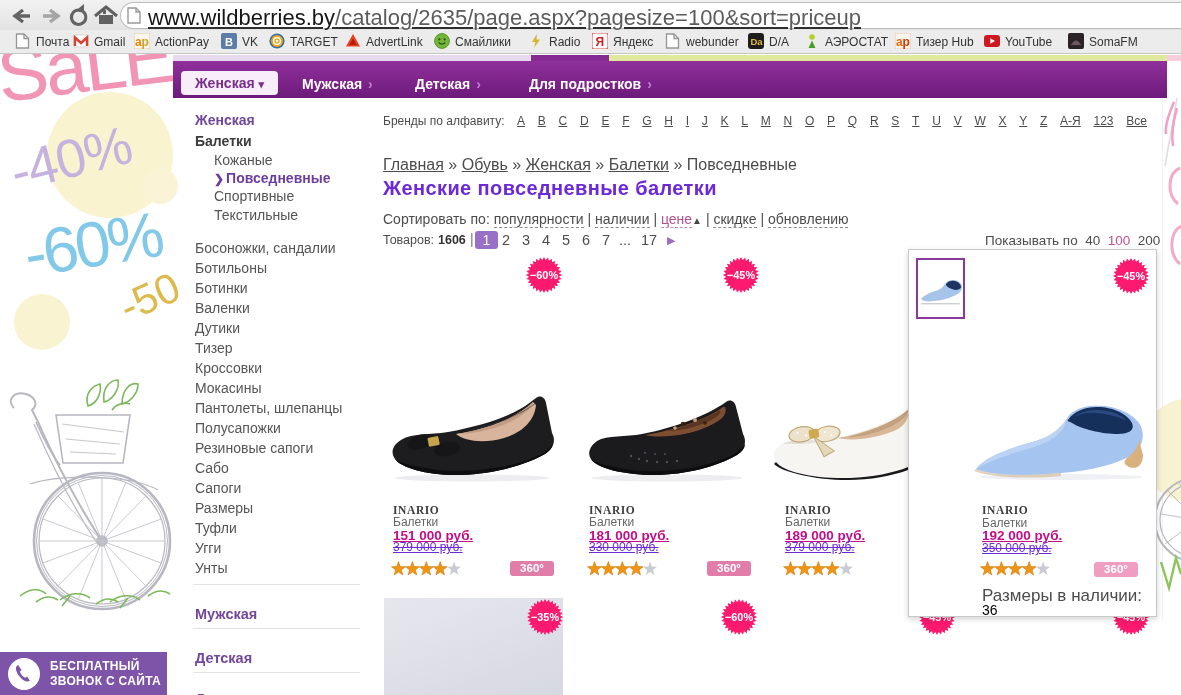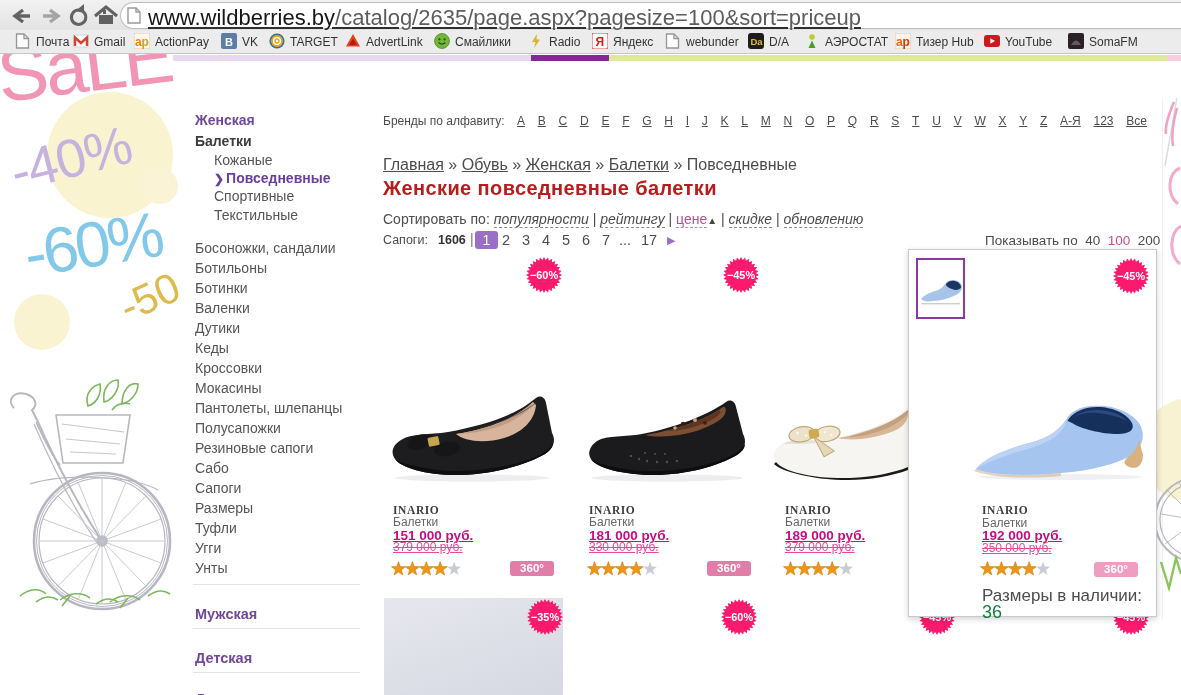--- a/index.html
+++ b/index.html
@@ -44,34 +44,34 @@
 .side-item { color:#555; font-size:14px; }
 .side-sub { color:#555; font-size:14px;text-align:right; }
 .side-sel { color:#6a3d9e; font-weight:bold; font-size:14px; }
 .divider { height:1px; background:#e3e3e3; }
 
 
 .grey12 { font-size:12px; color:#4c4c4c; }
 .letters a { color:#4c4c4c; text-decoration:underline; }
 #crumbs { font-size:16px; color:#4c4c4c; }
 #crumbs span.lnk { text-decoration:underline; }
-#title { font-size:20px; font-weight:bold; color:#b91c1c; letter-spacing:0.4px; }
+#title { font-size:20px; font-weight:bold; color:#6d28d9; letter-spacing:0.4px; }
 #sortrow { font-size:14px; color:#4c4c4c; }
-.dashed { border-bottom:1px dashed #8a8a8a;font-style:italic; }
+.dashed { border-bottom:1px dashed #8a8a8a; }
 .sort-active { color:#b5538e; border-bottom:1px dashed #c78ab0; }
 #pagerow { font-size:13.5px; color:#4c4c4c; }
 #pgbox { display:inline-block; background:#9a70c7; color:#fff; width:23px; height:18px;
   text-align:center; line-height:18px; border-radius:3px; font-size:14px; }
 .pgn { position:absolute; top:1px; font-size:14.5px; color:#4c4c4c; }
 
 
 .brand { font-family:"Liberation Serif", serif; font-weight:bold; font-size:11.5px; color:#3d3d3d; letter-spacing:0.6px; }
 .ptype { font-size:12px; color:#666; }
 .price { font-size:13.5px; font-weight:bold; color:#c40d87; text-decoration:underline; }
-.oldprice { font-size:12px; color:#ec4899; text-decoration:underline line-through; }
+.oldprice { font-size:12px; color:#6d28d9; text-decoration:underline line-through; }
 .b360 { position:absolute; width:44px; height:15px; background:#e07ea9; border-radius:3px;
   color:#fff; font-size:11.5px; font-weight:bold; text-align:center; line-height:15px; }
 .badge { position:absolute; width:34px; height:34px; }
 .badge svg { display:block; }
 .stars { position:absolute; }
 
 
 #popup { left:908px; top:195px; width:249px; height:368px; background:#fff;
   border:1px solid #c9c9c9; box-shadow:0 2px 6px rgba(0,0,0,0.18); }
 #thumb { position:absolute; left:7px; top:8px; width:49px; height:61px; border:2px solid #8a3a9d; background:#fff; }
@@ -221,34 +221,40 @@
       </g>
       <path d="M 4 508 L 12 534 L 19 504 L 24 520" stroke="#8cc45c" stroke-width="2.4" fill="none"></path>
     </svg>
   </div>
 
   <div id="sliver-lav" class="abs"></div>
   <div id="sliver-pur" class="abs"></div>
   <div id="sliver-grn" class="abs"></div>
   <div id="sliver-pnk" class="abs"></div>
 
+  <div id="navbar" class="abs">
+    <div id="wbtn">Женская <span style="font-size:11px">▾</span></div>
+    <div class="navitem" style="left:129px">Мужская<span class="chev">›</span></div>
+    <div class="navitem" style="left:242px">Детская<span class="chev">›</span></div>
+    <div class="navitem" style="left:356px">Для подростков<span class="chev">›</span></div>
+  </div>
 
   <div id="sidebar">
     <div class="abs side-pur" style="left:195px;top:58px">Женская</div>
     <div class="abs side-dark" style="left:195px;top:79px">Балетки</div>
     <div class="abs side-sub" style="left:214px;top:98px">Кожаные</div>
     <div class="abs side-sel" style="left:214px;top:116px"><span style="font-size:12px;margin-right:2px">❯</span>Повседневные</div>
     <div class="abs side-sub" style="left:214px;top:134px">Спортивные</div>
     <div class="abs side-sub" style="left:214px;top:153px">Текстильные</div>
     <div class="abs side-item" style="left:195px;top:186px">Босоножки, сандалии</div>
     <div class="abs side-item" style="left:195px;top:206px">Ботильоны</div>
     <div class="abs side-item" style="left:195px;top:226px">Ботинки</div>
     <div class="abs side-item" style="left:195px;top:246px">Валенки</div>
     <div class="abs side-item" style="left:195px;top:266px">Дутики</div>
-    <div class="abs side-item" style="left:195px;top:286px">Кеды</div>
+    <div class="abs side-item" style="left:195px;top:286px">Тизер</div>
     <div class="abs side-item" style="left:195px;top:306px">Кроссовки</div>
     <div class="abs side-item" style="left:195px;top:326px">Мокасины</div>
     <div class="abs side-item" style="left:195px;top:346px">Пантолеты, шлепанцы</div>
     <div class="abs side-item" style="left:195px;top:366px">Полусапожки</div>
     <div class="abs side-item" style="left:195px;top:386px">Резиновые сапоги</div>
     <div class="abs side-item" style="left:195px;top:406px">Сабо</div>
     <div class="abs side-item" style="left:195px;top:426px">Сапоги</div>
     <div class="abs side-item" style="left:195px;top:446px">Размеры</div>
     <div class="abs side-item" style="left:195px;top:466px">Туфли</div>
     <div class="abs side-item" style="left:195px;top:486px">Угги</div>
@@ -292,24 +298,24 @@
         <a>Z</a>
         <a>А-Я</a>
         <a>123</a>
         <a>Все</a>
     </div>
     <div id="crumbs" class="abs" style="left:383px;top:102px">
       <span class="lnk">Главная</span> » <span class="lnk">Обувь</span> » <span class="lnk">Женская</span> » <span class="lnk">Балетки</span> » <span>Повседневные</span>
     </div>
     <div id="title" class="abs" style="left:383px;top:123px">Женские повседневные балетки</div>
     <div id="sortrow" class="abs" style="left:383px;top:157px">
-      Сортировать по: <span class="dashed">популярности</span> | <span class="dashed">рейтингу</span> | <span class="sort-active">цене</span><span style="color:#444;font-size:10px">▲</span> | <span class="dashed">скидке</span> | <span class="dashed">обновлению</span>
+      Сортировать по: <span class="dashed">популярности</span> | <span class="dashed">наличии</span> | <span class="sort-active">цене</span><span style="color:#444;font-size:10px">▲</span> | <span class="dashed">скидке</span> | <span class="dashed">обновлению</span>
     </div>
     <div id="pagerow" class="abs" style="left:383px;top:177px;width:330px;height:18px">
-      <span style="position:absolute;left:0;top:2px;font-size:12.5px">Сапоги:</span>
+      <span style="position:absolute;left:0;top:2px;font-size:12.5px">Товаров:</span>
         <span style="position:absolute;left:55px;top:2px;font-size:12.5px;font-weight:bold;color:#333">1606</span>
         <span style="position:absolute;left:87px;top:0px;color:#777;font-size:14px">|</span>
         <span id="pgbox" style="position:absolute;left:92px;top:0px">1</span>
         <span class="pgn" style="left:119px">2</span>
         <span class="pgn" style="left:139px">3</span>
         <span class="pgn" style="left:159px">4</span>
         <span class="pgn" style="left:179px">5</span>
         <span class="pgn" style="left:199px">6</span>
         <span class="pgn" style="left:219px">7</span>
         <span class="pgn" style="left:236px">...</span>
@@ -331,21 +337,21 @@
       <div class="abs oldprice" style="left:73px;top:291px">350 000 руб.</div>
       <div class="abs stars" style="left:71px;top:311px"><svg width="70" height="17" viewBox="0 0 70 17">
             <polygon points="7.50,0.60 9.26,5.57 14.54,5.71 10.35,8.93 11.85,13.99 7.50,11.00 3.15,13.99 4.65,8.93 0.46,5.71 5.74,5.57" fill="#f09413" stroke="#cf7a0a" stroke-width="0.6"></polygon>
             <polygon points="21.40,0.60 23.16,5.57 28.44,5.71 24.25,8.93 25.75,13.99 21.40,11.00 17.05,13.99 18.55,8.93 14.36,5.71 19.64,5.57" fill="#f09413" stroke="#cf7a0a" stroke-width="0.6"></polygon>
             <polygon points="35.30,0.60 37.06,5.57 42.34,5.71 38.15,8.93 39.65,13.99 35.30,11.00 30.95,13.99 32.45,8.93 28.26,5.71 33.54,5.57" fill="#f09413" stroke="#cf7a0a" stroke-width="0.6"></polygon>
             <polygon points="49.20,0.60 50.96,5.57 56.24,5.71 52.05,8.93 53.55,13.99 49.20,11.00 44.85,13.99 46.35,8.93 42.16,5.71 47.44,5.57" fill="#f09413" stroke="#cf7a0a" stroke-width="0.6"></polygon>
             <polygon points="63.10,0.60 64.86,5.57 70.14,5.71 65.95,8.93 67.45,13.99 63.10,11.00 58.75,13.99 60.25,8.93 56.06,5.71 61.34,5.57" fill="#c9ccd4"></polygon>
           </svg></div>
       <div class="b360" style="left:185px;top:312px;background:#ef9ec2">360°</div>
       <div class="abs" style="left:73px;top:336px;font-size:17px;color:#4c4c4c">Размеры в наличии:</div>
-      <div class="abs" style="left:73px;top:352px;font-size:18px;color:#15803d">36</div>
+      <div class="abs" style="left:73px;top:352px;font-size:14px;color:#000000">36</div>
       <svg class="abs" style="left:60px;top:142px" width="180" height="90" viewBox="0 0 180 90">
         <ellipse cx="92" cy="85" rx="82" ry="3" fill="#eff0f3"></ellipse>
         <path d="M 7 77 C 15 66 38 57 60 51 C 80 46 90 38 97 28 C 101 20 110 15 122 14 C 144 12 162 20 170 31 C 176 40 175 52 166 61 C 152 71 122 79 92 81 C 60 84 22 84 7 77 Z" fill="#a5c4ef"></path>
         <path d="M 7 77 C 15 66 38 57 60 51 C 80 46 90 38 97 28 C 96 40 82 50 62 56 C 40 62 18 70 7 77 Z" fill="#bcd3f5"></path>
         <path d="M 99 28 C 105 19 116 15 128 15 C 146 15 159 23 163 31 C 166 38 160 42 149 42 C 133 42 112 37 103 31 C 99 29 98 29 99 28 Z" fill="#16305c"></path>
         <path d="M 103 26 C 109 21 118 18 128 18 C 142 18 153 23 158 29 C 151 25 139 22 128 21 C 119 20 109 22 103 26 Z" fill="#2c4a80"></path>
         <path d="M 158 66 C 165 61 169 55 170 48 L 174 63 C 174 73 168 78 160 75 C 155 72 154 70 158 66 Z" fill="#d9b17e"></path>
         <path d="M 7 77 C 22 84 60 84 92 81 L 92 84 C 62 87 22 86 5 79 Z" fill="#c9a87e" opacity="0.5"></path>
       </svg>
       <div class="badge" style="left:204px;top:8px">
@@ -476,13 +482,21 @@
         </div>
     <div class="badge" style="left:1113px;top:545px;z-index:1;width:36px;height:36px">
           <svg width="36" height="36" viewBox="0 0 34 34">
             <polygon points="17.0,0.0 18.6,2.9 20.8,0.4 21.7,3.6 24.4,1.7 24.6,5.0 27.6,3.7 27.0,7.0 30.3,6.4 29.0,9.4 32.3,9.6 30.4,12.3 33.6,13.2 31.1,15.4 34.0,17.0 31.1,18.6 33.6,20.8 30.4,21.7 32.3,24.4 29.0,24.6 30.3,27.6 27.0,27.0 27.6,30.3 24.6,29.0 24.4,32.3 21.7,30.4 20.8,33.6 18.6,31.1 17.0,34.0 15.4,31.1 13.2,33.6 12.3,30.4 9.6,32.3 9.4,29.0 6.4,30.3 7.0,27.0 3.7,27.6 5.0,24.6 1.7,24.4 3.6,21.7 0.4,20.8 2.9,18.6 0.0,17.0 2.9,15.4 0.4,13.2 3.6,12.3 1.7,9.6 5.0,9.4 3.7,6.4 7.0,7.0 6.4,3.7 9.4,5.0 9.6,1.7 12.3,3.6 13.2,0.4 15.4,2.9" fill="#fb1a6e"></polygon>
             <text x="17" y="20.8" font-size="10.3" font-weight="bold" fill="#fff" text-anchor="middle" font-family="Liberation Sans">−45%</text>
           </svg>
         </div>
     </div>
   </div>
 
+  <div id="phone" class="abs">
+    <div class="circ"></div>
+    <svg class="abs" style="left:13px;top:11px" width="22" height="22" viewBox="0 0 22 22">
+      <path d="M5 2 C3 3 2.4 5 3.4 8 C4.6 11.6 7 15 10.5 17.2 C13 18.8 15.5 19 16.8 17.6 L14.2 13.8 L11.8 14.8 C9.6 13.4 7.8 11.2 6.8 8.8 L8.6 7 Z" fill="#7d54a7"></path>
+    </svg>
+    <div class="t" style="top:7px">БЕСПЛАТНЫЙ</div>
+    <div class="t" style="top:22px">ЗВОНОК С САЙТА</div>
+  </div>
 </div>
 
 </body></html>

